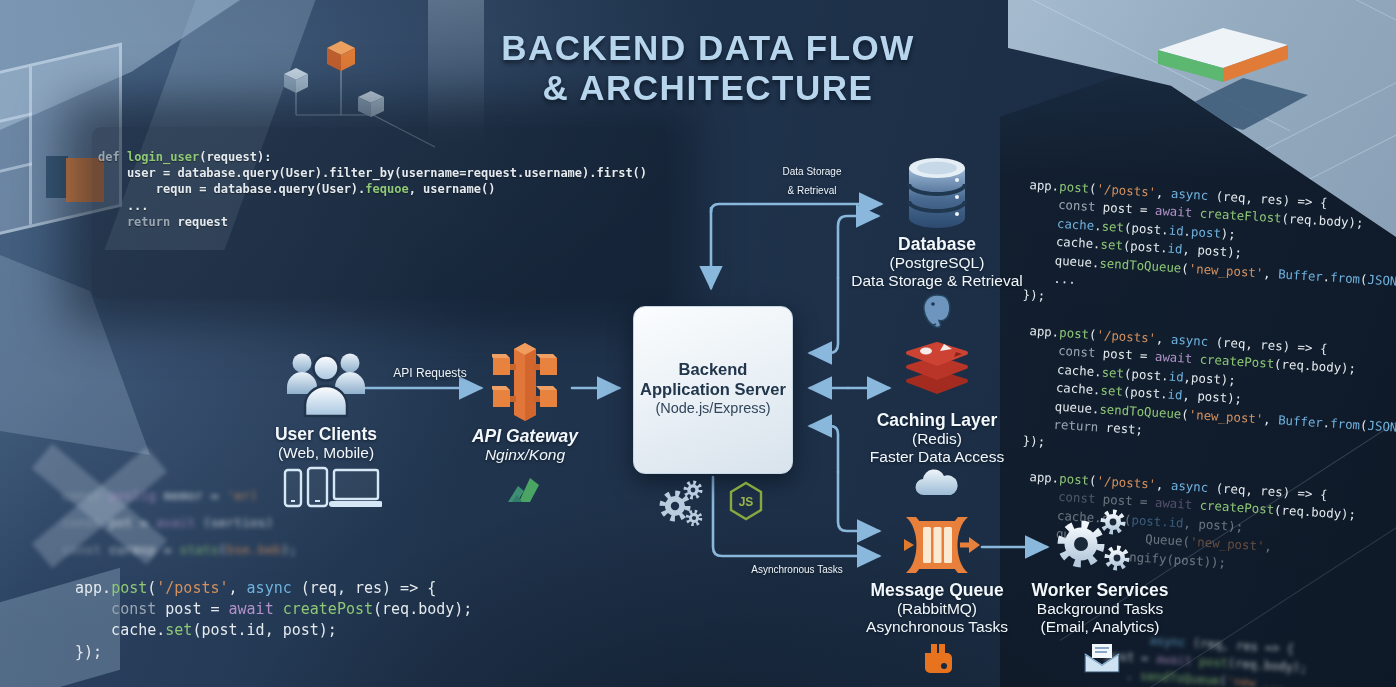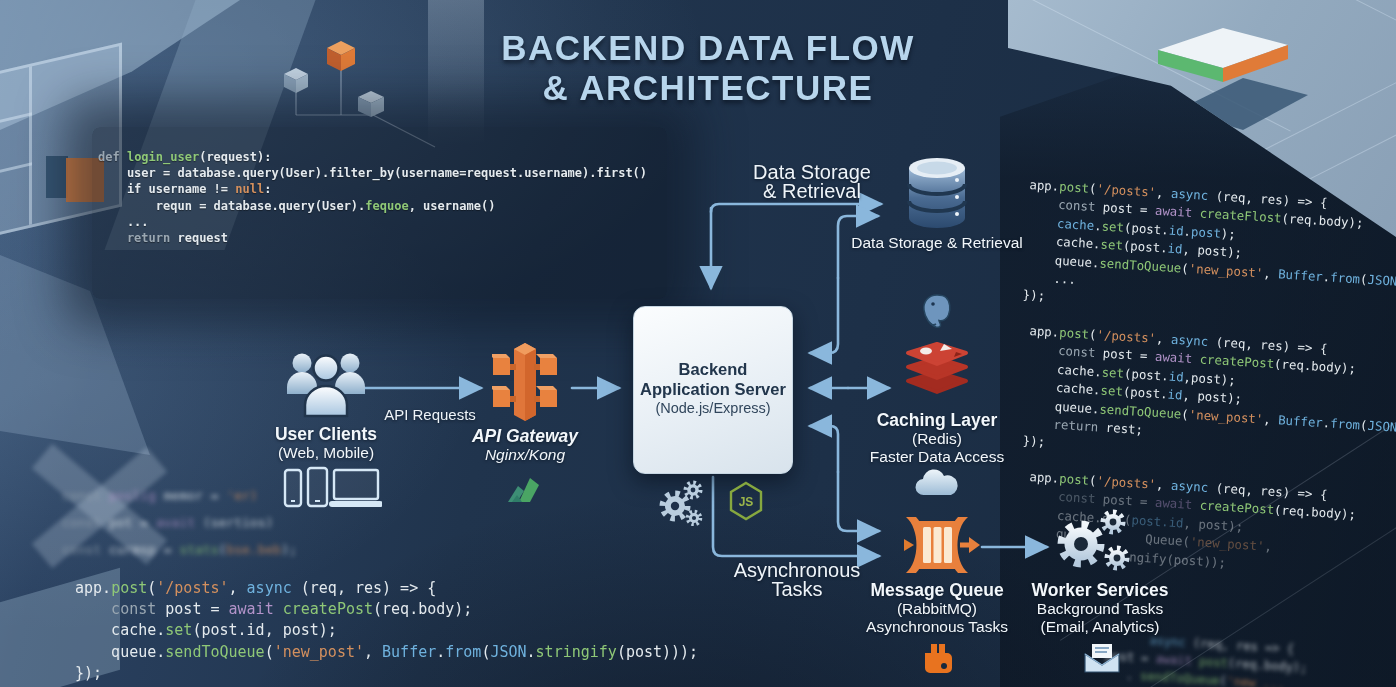--- a/index.html
+++ b/index.html
@@ -24,21 +24,21 @@
   .codeBlurBR{filter:blur(2px);opacity:.75;font-size:12px;line-height:18px;transform:rotate(3.5deg);}
   .codeShadow{left:92px;top:127px;width:575px;height:172px;background:rgba(12,22,35,.5);
     border-radius:8px;box-shadow:0 0 45px 28px rgba(12,22,35,.5);}
   
   .title{left:448px;top:28px;width:520px;text-align:center;color:#b7d5ec;font-weight:bold;
     font-size:35px;line-height:40px;letter-spacing:1.5px;text-shadow:0 3px 4px rgba(8,16,28,.65);}
   
   .lbl{text-align:center;color:#f2f7fb;text-shadow:0 1px 3px rgba(5,12,22,.6);}
   .nt{font-weight:bold;font-size:17.5px;line-height:20px;}
   .ns{font-size:15.5px;line-height:18px;}
-  .arrlbl{text-align:center;color:#eef4f9;font-size:20px;line-height:18.5px;text-shadow:0 1px 3px rgba(5,12,22,.6);}
+  .arrlbl{text-align:center;color:#eef4f9;font-size:10px;line-height:18.5px;text-shadow:0 1px 3px rgba(5,12,22,.6);}
   
   .serverBox{left:633px;top:306px;width:160px;height:168px;border-radius:12px;
     background:linear-gradient(160deg,#fbfdfe 0%,#e8eff5 55%,#d8e3ec 100%);
     border:1px solid #c6d6e2;box-shadow:0 8px 22px rgba(6,13,23,.55);
     text-align:center;color:#24394f;padding-top:52px;box-sizing:border-box;}
   .serverBox .t1{font-weight:bold;font-size:16.5px;line-height:20px;color:#22364c;}
   .serverBox .t2{font-size:14.5px;line-height:19px;color:#31465c;}
   
   .wedgeTR{left:1008px;top:0;width:388px;height:252px;
     background:linear-gradient(120deg,#a6bbce 0%,#93aabf 50%,#8aa0b6 100%);
@@ -115,21 +115,20 @@
     </svg>
   </div>
 
   <div class="abs deco thinline" style="left:1060px;top:640px;width:420px;transform:rotate(-33deg);transform-origin:0 0;opacity:.5;"></div>
   <div class="abs deco thinline" style="left:1130px;top:700px;width:420px;transform:rotate(-33deg);transform-origin:0 0;opacity:.4;"></div>
 
   <div class="abs deco codeShadow"></div>
   <div class="abs code codeTL">
       <div class="cl"><span class="c">def </span><span class="g">login_user</span><span class="w">(request):</span></div>
       <div class="cl"><span class="w">    user = database.query(User).filter_by(username=request.username).first()</span></div>
-      <div class="cl"><span class="w">    if username != </span><span class="o">null</span><span class="w">:</span></div>
       <div class="cl"><span class="w">        requn = database.query(User).</span><span class="g">fequoe</span><span class="w">, username()</span></div>
       <div class="cl"><span class="w">    ...</span></div>
       <div class="cl"><span class="c">    return</span><span class="w"> request</span></div>
     </div>
 
   <div class="abs code codeR" style="left:1030px;top:176px;">
       <div class="cl"><span class="w">app.</span><span class="g">post</span><span class="w">(</span><span class="o">'/posts'</span><span class="w">, </span><span class="b">async</span><span class="w"> (req, res) =&gt; {</span></div>
       <div class="cl"><span class="c">    const </span><span class="w">post = </span><span class="p">await </span><span class="g">createFlost</span><span class="w">(req.body);</span></div>
       <div class="cl"><span class="b">    cache</span><span class="w">.</span><span class="g">set</span><span class="w">(post.</span><span class="b">id</span><span class="w">.</span><span class="b">post</span><span class="w">);</span></div>
       <div class="cl"><span class="w">    cache.</span><span class="g">set</span><span class="w">(post.</span><span class="b">id</span><span class="w">, post);</span></div>
@@ -162,21 +161,20 @@
   <div class="abs code codeBlurBR" style="left:1105px;top:638px;width:300px;">
       <div class="cl"><span class="c">      </span><span class="b">async</span><span class="w"> (req, res =&gt; {</span></div>
       <div class="cl"><span class="w">post = </span><span class="p">await </span><span class="g">post</span><span class="w">(req.body);</span></div>
       <div class="cl"><span class="w">   . </span><span class="g">sendToQueue</span><span class="w">(</span><span class="o">'new_...</span></div>
     </div>
 
   <div class="abs code codeBL">
       <div class="cl"><span class="w">app.</span><span class="g">post</span><span class="w">(</span><span class="o">'/posts'</span><span class="w">, </span><span class="b">async</span><span class="w"> (req, res) =&gt; {</span></div>
       <div class="cl"><span class="c">    const </span><span class="w">post = </span><span class="p">await </span><span class="g">createPost</span><span class="w">(req.body);</span></div>
       <div class="cl"><span class="w">    cache.</span><span class="g">set</span><span class="w">(post.id, post);</span></div>
-      <div class="cl"><span class="w">    queue.</span><span class="g">sendToQueue</span><span class="w">(</span><span class="o">'new_post'</span><span class="w">, </span><span class="b">Buffer</span><span class="w">.</span><span class="b">from</span><span class="w">(</span><span class="b">JSON</span><span class="w">.</span><span class="g">stringify</span><span class="w">(post)));</span></div>
       <div class="cl"><span class="w">});</span></div>
     </div>
 
   <div class="abs title">
     <div>BACKEND DATA FLOW</div>
     <div>&amp; ARCHITECTURE</div>
   </div>
 
   <svg class="abs deco" style="left:0;top:0;" width="1396" height="687">
     <defs>
@@ -193,21 +191,21 @@
       <path d="M838,278 V344 Q838,353 829,353 H810" marker-end="url(#ah)"></path>
       <path d="M848,388 H810" marker-end="url(#ah)"></path>
       <path d="M848,388 H889" marker-end="url(#ah)"></path>
       <path d="M838,472 V434 Q838,426 830,426 H810" marker-end="url(#ah)"></path>
       <path d="M838,472 V522 Q838,531 847,531 H879" marker-end="url(#ah)"></path>
       <path d="M713,477 V547 Q713,556 722,556 H879" marker-end="url(#ah)"></path>
       <path d="M982,547 H1047" marker-end="url(#ah)"></path>
     </g>
   </svg>
 
-  <div class="abs arrlbl" style="left:355px;top:364px;width:150px;font-size:15px;margin-top:42px;">API Requests</div>
+  <div class="abs arrlbl" style="left:355px;top:364px;width:150px;font-size:12px;">API Requests</div>
   <div class="abs arrlbl" style="left:742px;top:163px;width:140px;">
     <div>Data Storage</div>
     <div>&amp; Retrieval</div>
   </div>
   <div class="abs arrlbl" style="left:716px;top:561px;width:162px;">Asynchronous Tasks</div>
 
   <svg class="abs" style="left:286px;top:346px;" width="80" height="74">
     <defs>
       <linearGradient id="pg1" x1="0" y1="0" x2="0" y2="1">
         <stop offset="0" stop-color="#fdfeff"></stop>
@@ -315,20 +313,22 @@
     <circle cx="50" cy="24" r="2" fill="#eef4f9"></circle>
       <circle cx="50" cy="41" r="2" fill="#eef4f9"></circle>
       <circle cx="50" cy="58" r="2" fill="#eef4f9"></circle>
   </svg>
   <svg class="abs" style="left:921px;top:294px;" width="32" height="36">
     <path d="M16,1 C7,1 2,8 3,16 C4,24 9,31 15,33 C17,33.6 19,33 19.5,31.5 C20,30 18.5,28.5 18,26.5 C22,27.5 26,25 27.5,21 C30,15 29,7 25,3.5 C22.5,1.2 19,1 16,1 Z" fill="#6e95bd" stroke="#26455f" stroke-width="1.5"></path>
     <circle cx="12" cy="10" r="1.8" fill="#1c3550"></circle>
     <path d="M9,29 q3,3 6,1" stroke="#26455f" stroke-width="1.6" fill="none"></path>
   </svg>
   <div class="abs lbl" style="left:830px;top:234px;width:214px;">
+    <div class="nt">Database</div>
+    <div class="ns">(PostgreSQL)</div>
     <div class="ns">Data Storage &amp; Retrieval</div>
   </div>
 
   <svg class="abs" style="left:904px;top:340px;" width="66" height="66">
     <g stroke-linejoin="round">
       <polygon points="33,32 62,41 33,52 4,41" fill="#a32b20" stroke="#a32b20" stroke-width="4"></polygon>
       <polygon points="33,18 62,27 33,38 4,27" fill="#b83527" stroke="#b83527" stroke-width="4"></polygon>
       <polygon points="33,4 62,13 33,24 4,13" fill="#cc4334" stroke="#cc4334" stroke-width="4"></polygon>
     </g>
     <ellipse cx="22" cy="11" rx="6" ry="3.5" fill="#f4ece8"></ellipse>

